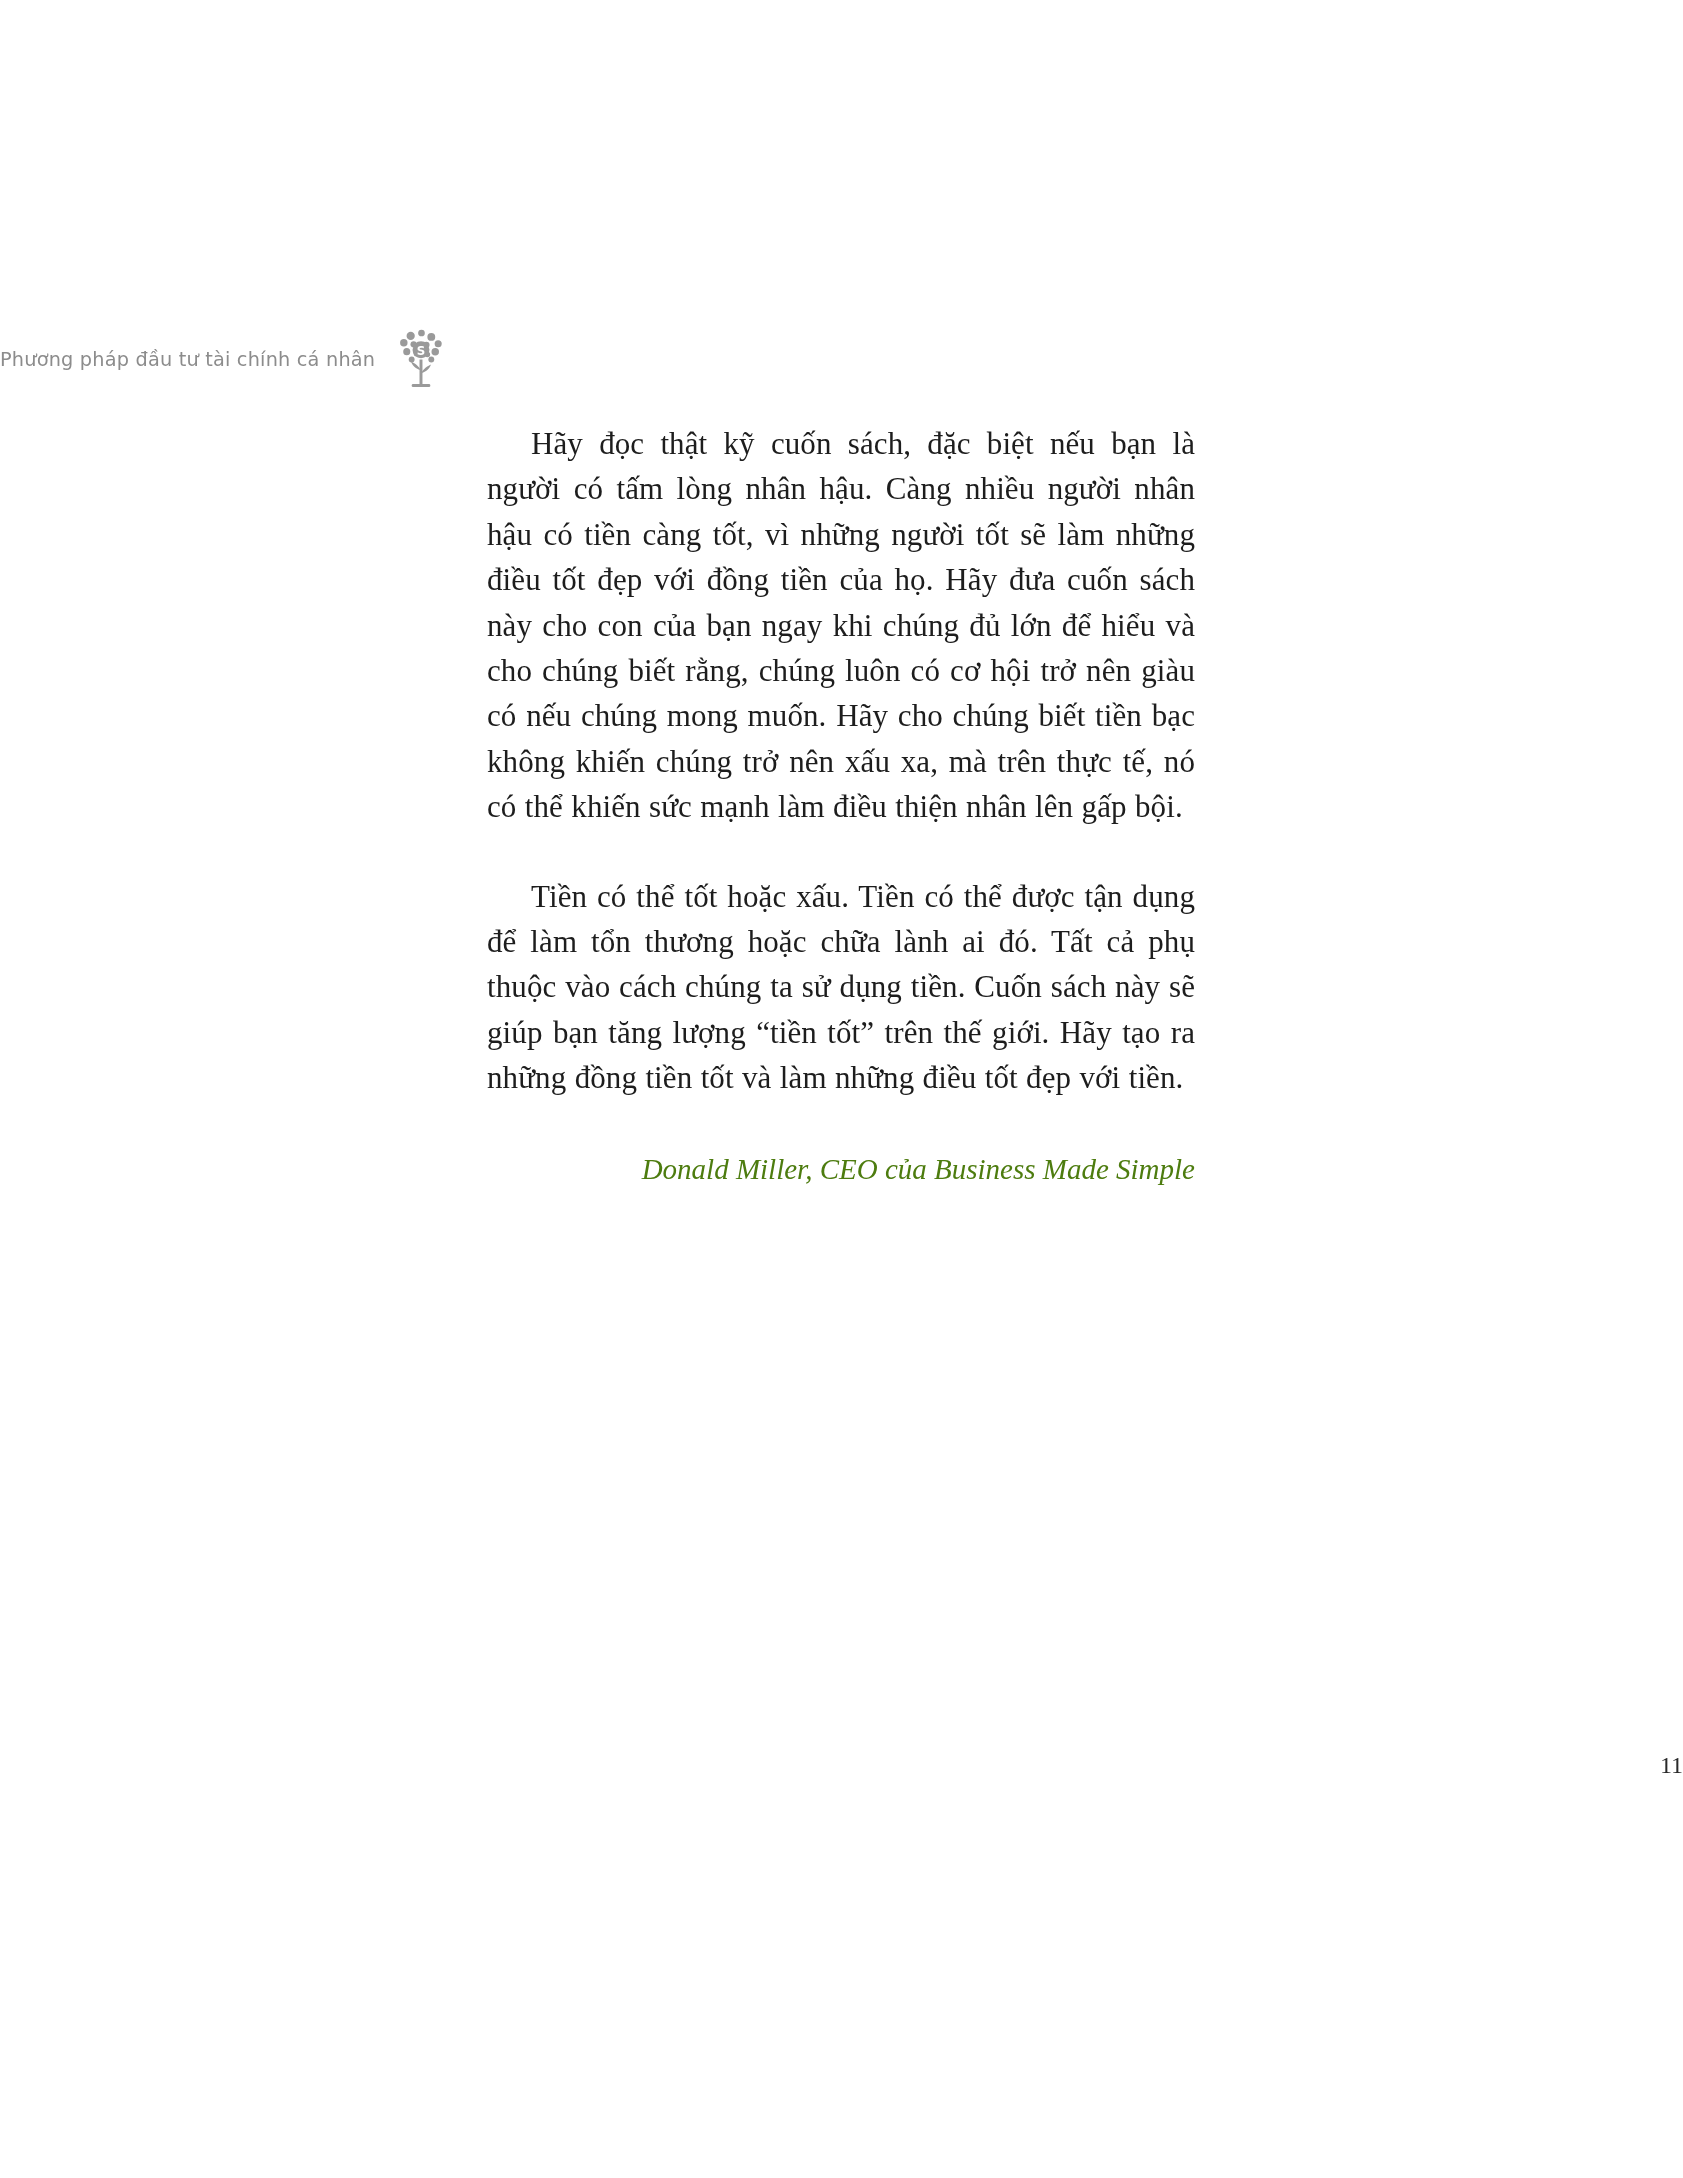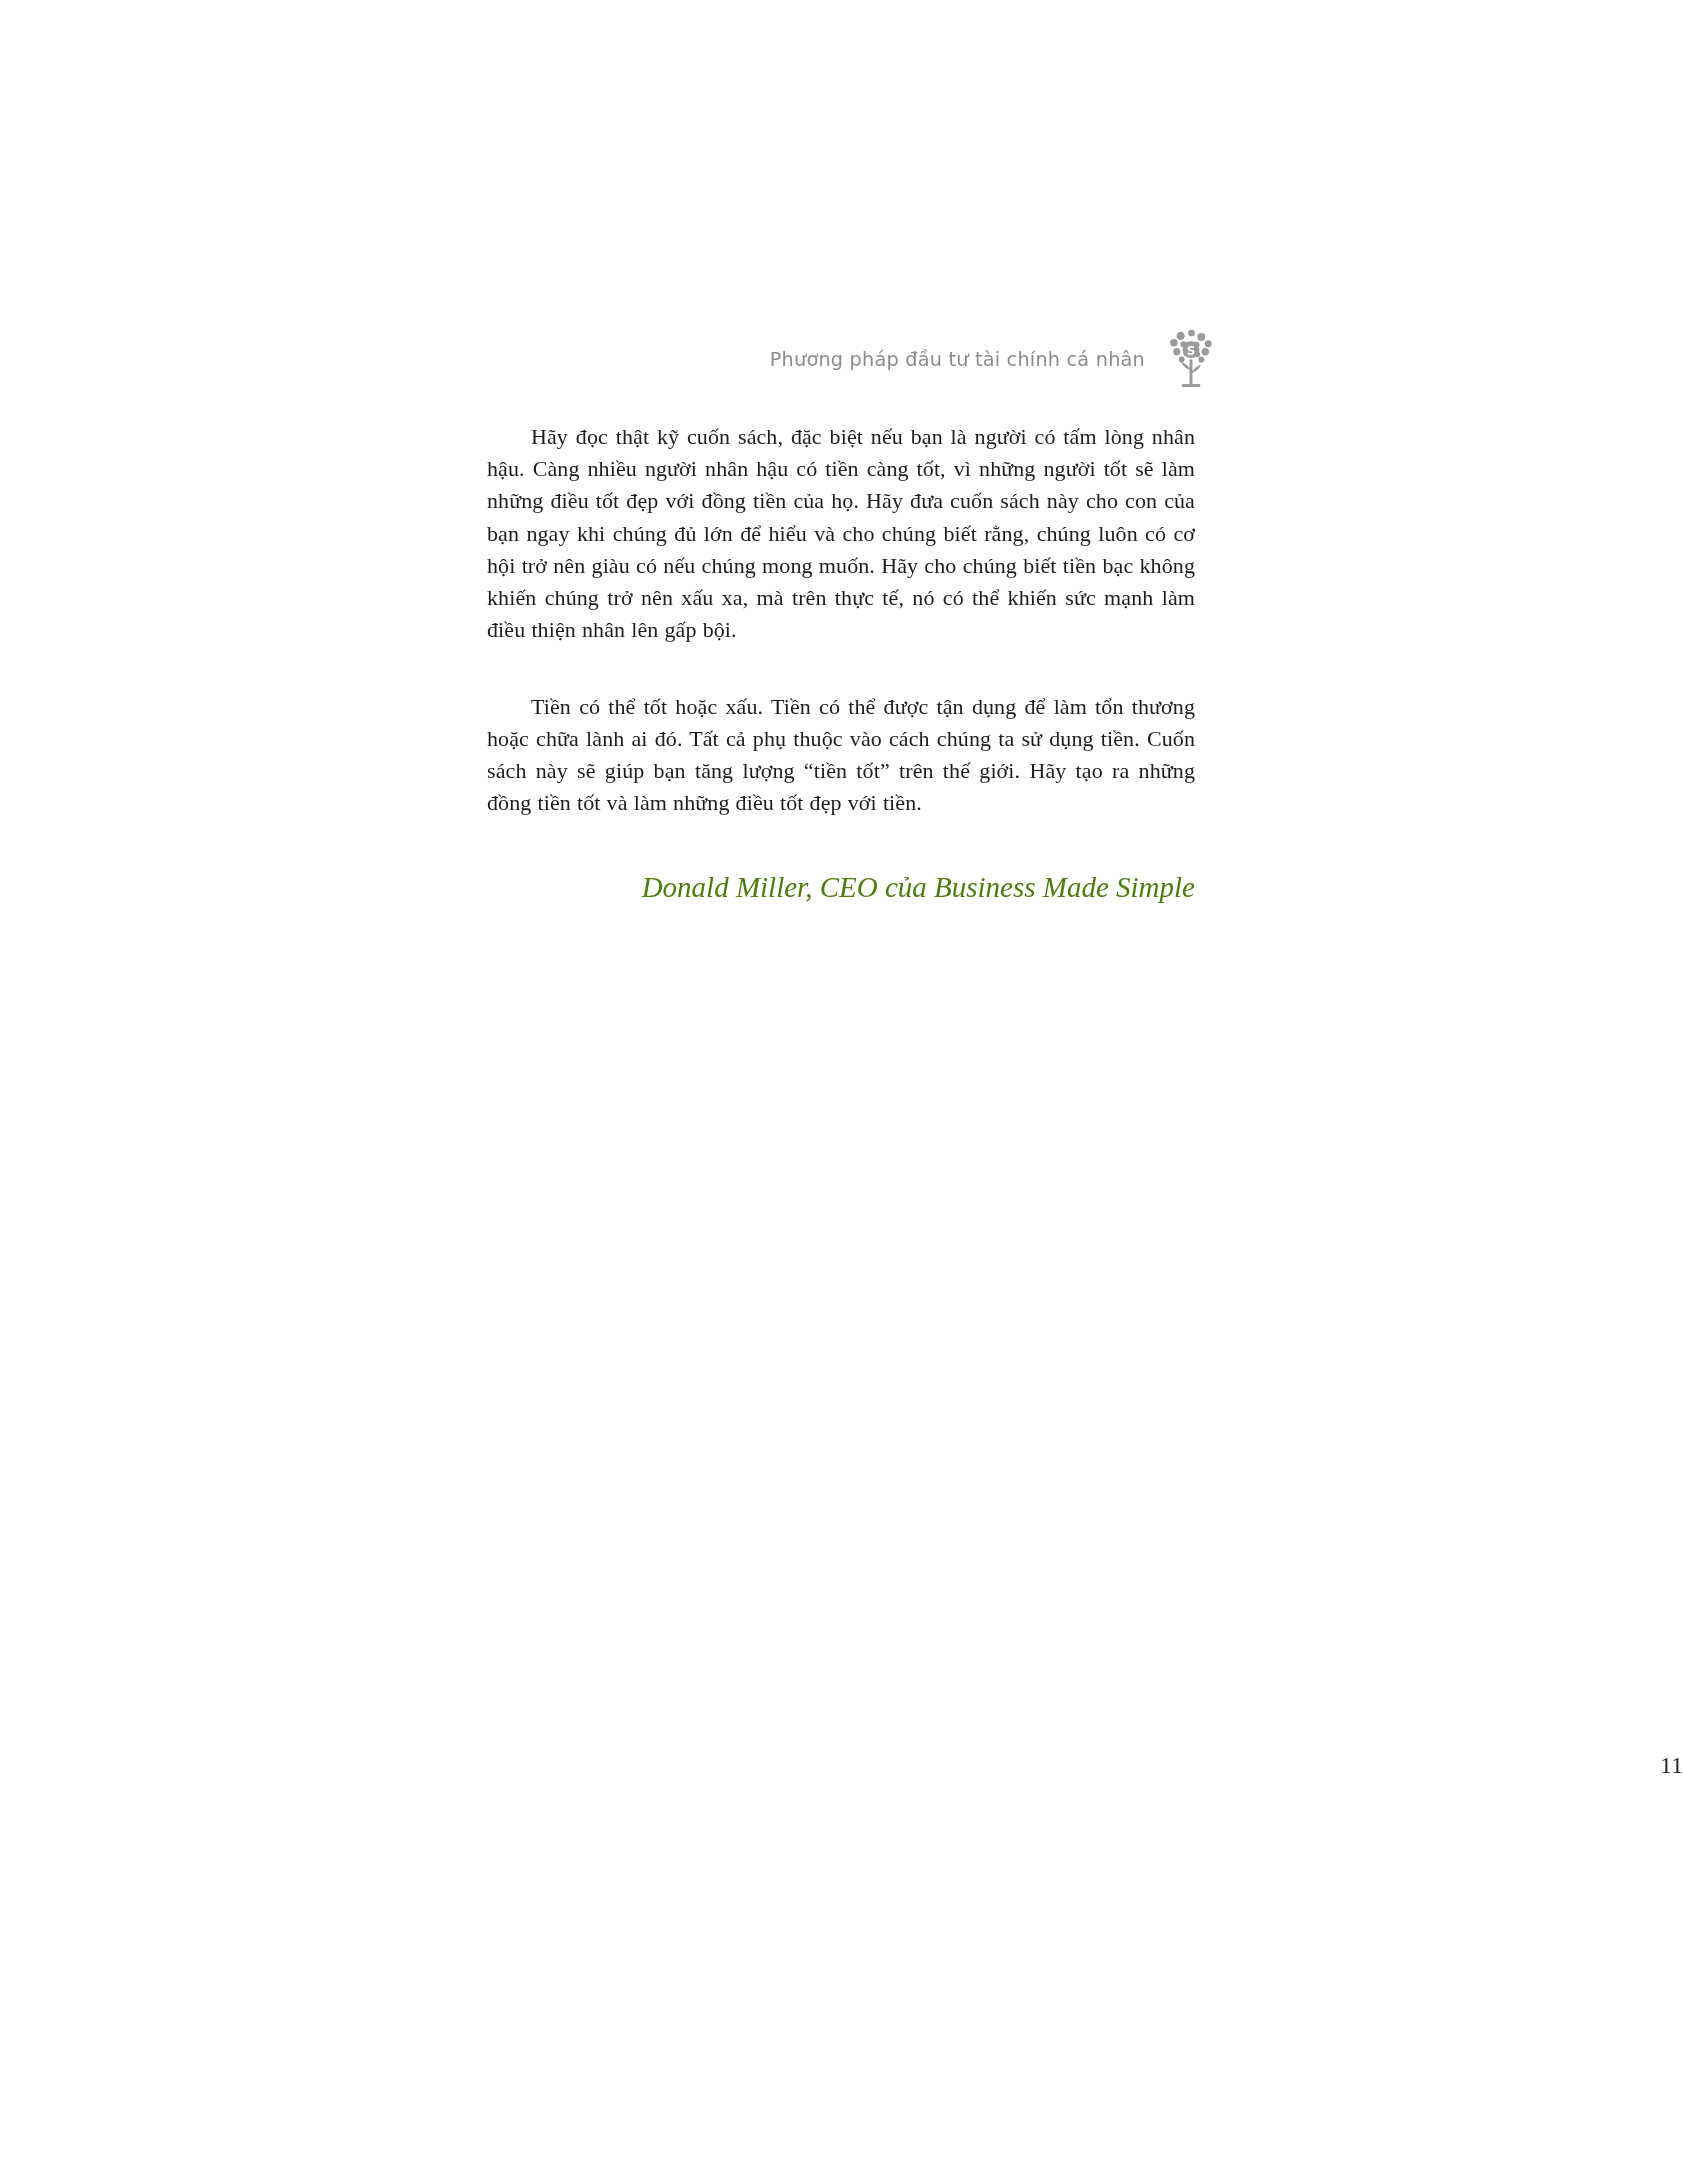--- a/index.html
+++ b/index.html
@@ -24,21 +24,20 @@
   }
 
   
   .running-head {
     position: absolute;
     top: 327px;
     left: 0;
     right: 0;
     display: flex;
     align-items: center;
-    justify-content: flex-end;
     padding-right: 465px;
     gap: 18px;
   }
   .running-head-text {
     font-family: "DejaVu Sans", sans-serif;
     font-size: 19.3px;
     letter-spacing: 0.2px;
     color: #8c8c8c;
     white-space: nowrap;
   }
@@ -55,21 +54,21 @@
     position: absolute;
     left: 487px;
     top: 421px;
     width: 708px;
   }
 
   p.body-par {
     margin: 0 0 6px 0;
     text-indent: 44px;
     text-align: justify;
-    font-size: 22px;
+    font-size: 31px;
     line-height: 1.465;
     letter-spacing: 0.1px;
     word-spacing: 0.5px;
     color: #1d1d1d;
     -webkit-font-smoothing: antialiased;
   }
   p.body-par + p.body-par {
     margin-top: 44px;
   }
 

